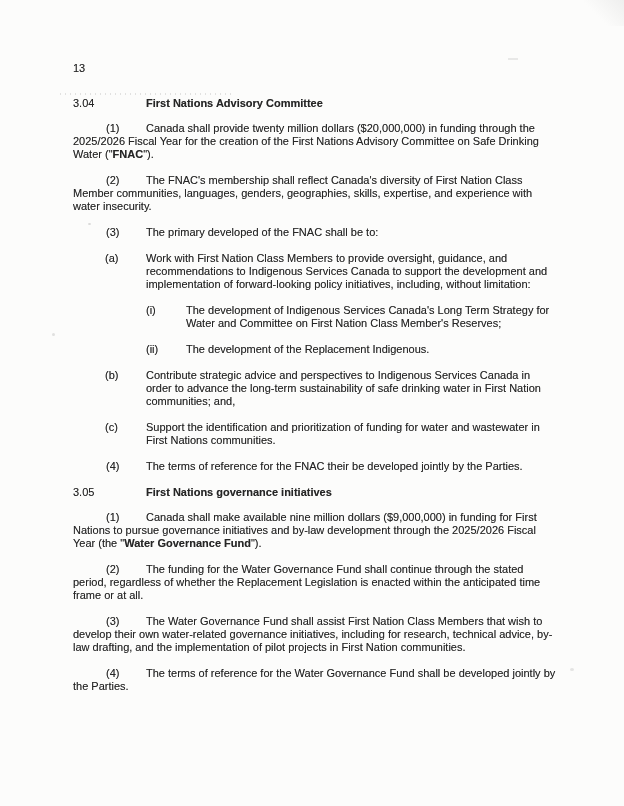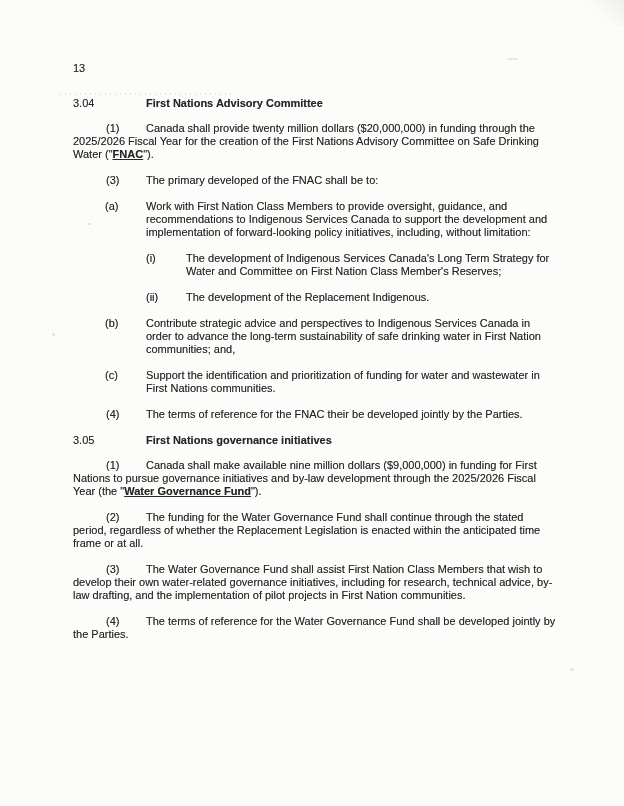--- a/index.html
+++ b/index.html
@@ -60,21 +60,21 @@
   .sub-i {
     position: relative;
     margin: 0 0 13px 113px;
   }
   .sub-i .marker {
     position: absolute;
     left: -40px;
     top: 0;
     width: 38px;
   }
-  b { font-weight: 700; text-decoration: underline; }
+  b { font-weight: 700; }
   
   .artifact {
     position: absolute;
     pointer-events: none;
   }
   .artifact-dots {
     left: 60px; top: 93px; width: 172px; height: 2px;
     background: repeating-linear-gradient(90deg, rgba(60,60,60,0.14) 0 1px, transparent 1px 5px);
   }
   .artifact-speck-1 { left: 88px; top: 223px; width: 3px; height: 2px; background: rgba(60,60,60,0.18); border-radius: 50%; }
@@ -99,20 +99,21 @@
   <div class="artifact artifact-corner"></div>
 
   <div class="page-number">13</div>
 
   <div class="heading">
     <span class="sec-num">3.04</span><span class="sec-title">First Nations Advisory Committee</span>
   </div>
 
   <p class="para"><span class="marker">(1)</span><span>Canada shall provide twenty million dollars ($20,000,000) in funding through the 2025/2026 Fiscal Year for the creation of the First Nations Advisory Committee on Safe Drinking Water ("</span><b>FNAC</b><span>").</span></p>
 
+  <p class="para"><span class="marker">(2)</span><span>The FNAC's membership shall reflect Canada's diversity of First Nation Class Member communities, languages, genders, geographies, skills, expertise, and experience with water insecurity.</span></p>
 
   <p class="para"><span class="marker">(3)</span><span>The primary developed of the FNAC shall be to:</span></p>
 
   <p class="sub-a"><span class="marker">(a)</span><span>Work with First Nation Class Members to provide oversight, guidance, and recommendations to Indigenous Services Canada to support the development and implementation of forward-looking policy initiatives, including, without limitation:</span></p>
 
   <p class="sub-i"><span class="marker">(i)</span><span>The development of Indigenous Services Canada's Long Term Strategy for Water and Committee on First Nation Class Member's Reserves;</span></p>
 
   <p class="sub-i"><span class="marker">(ii)</span><span>The development of the Replacement Indigenous.</span></p>
 
   <p class="sub-a"><span class="marker">(b)</span><span>Contribute strategic advice and perspectives to Indigenous Services Canada in order to advance the long-term sustainability of safe drinking water in First Nation communities; and,</span></p>

